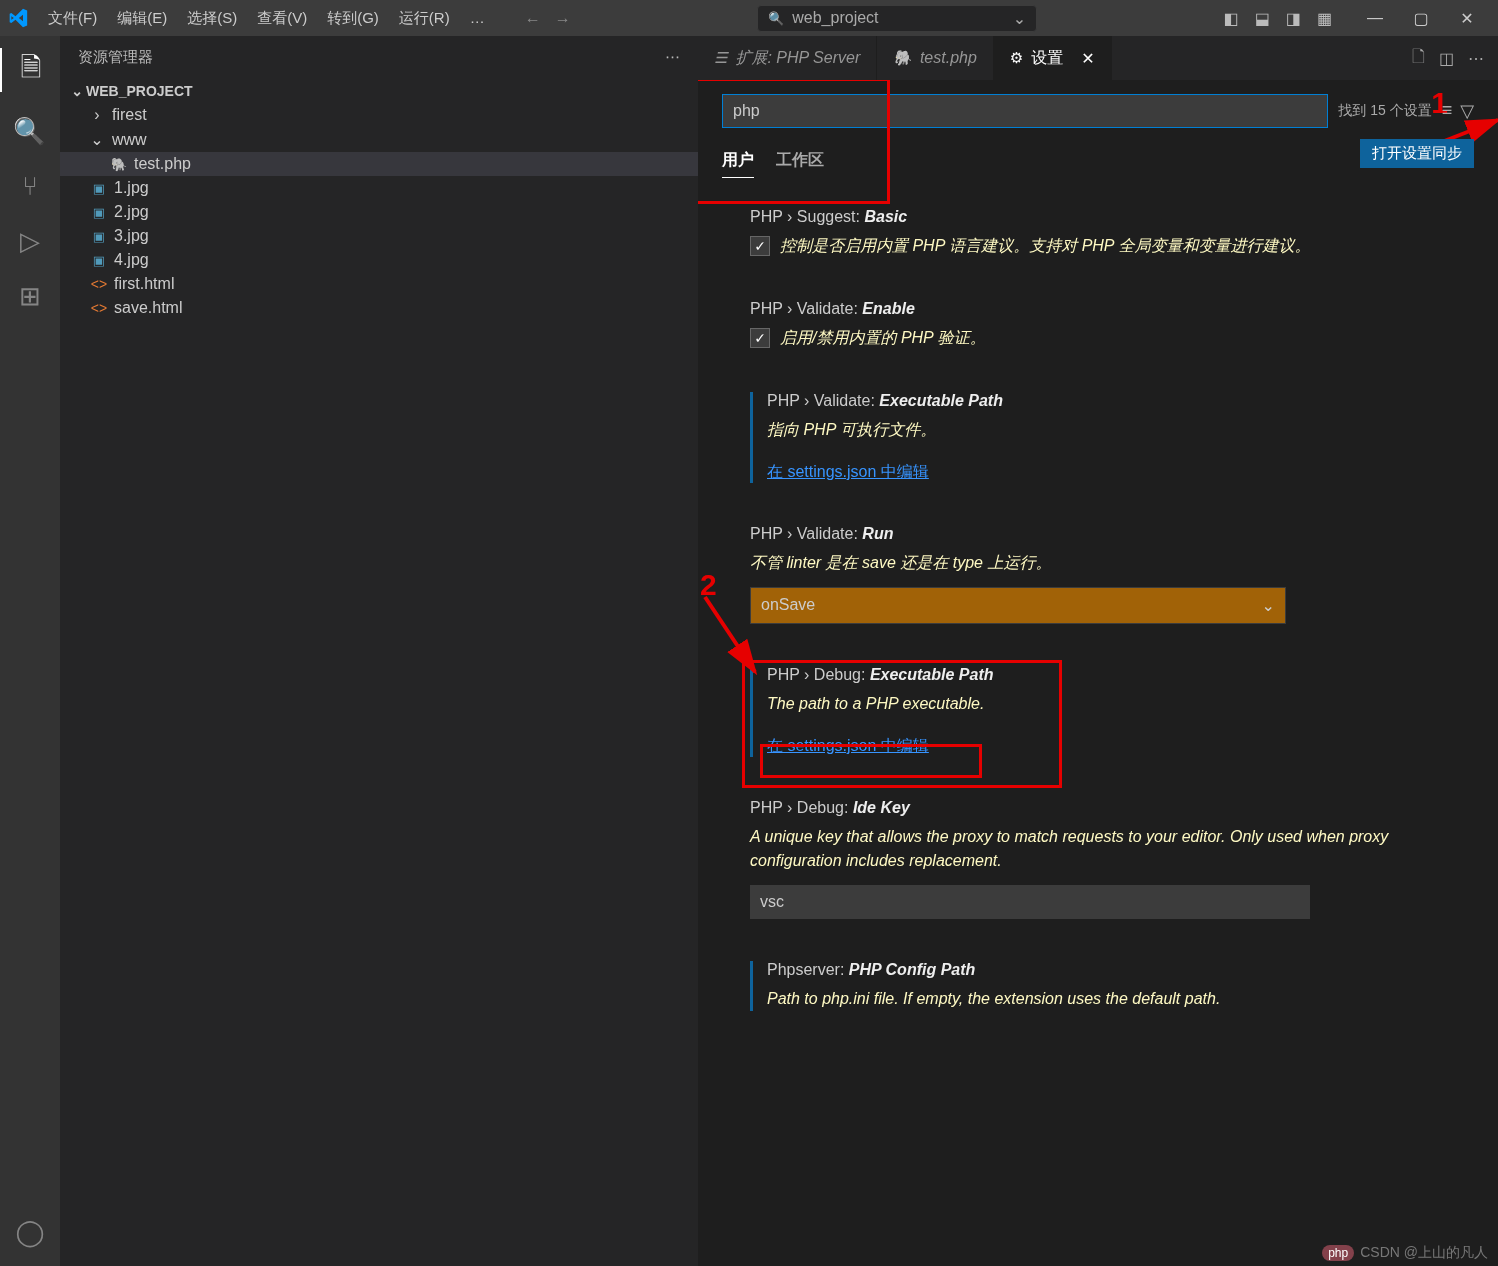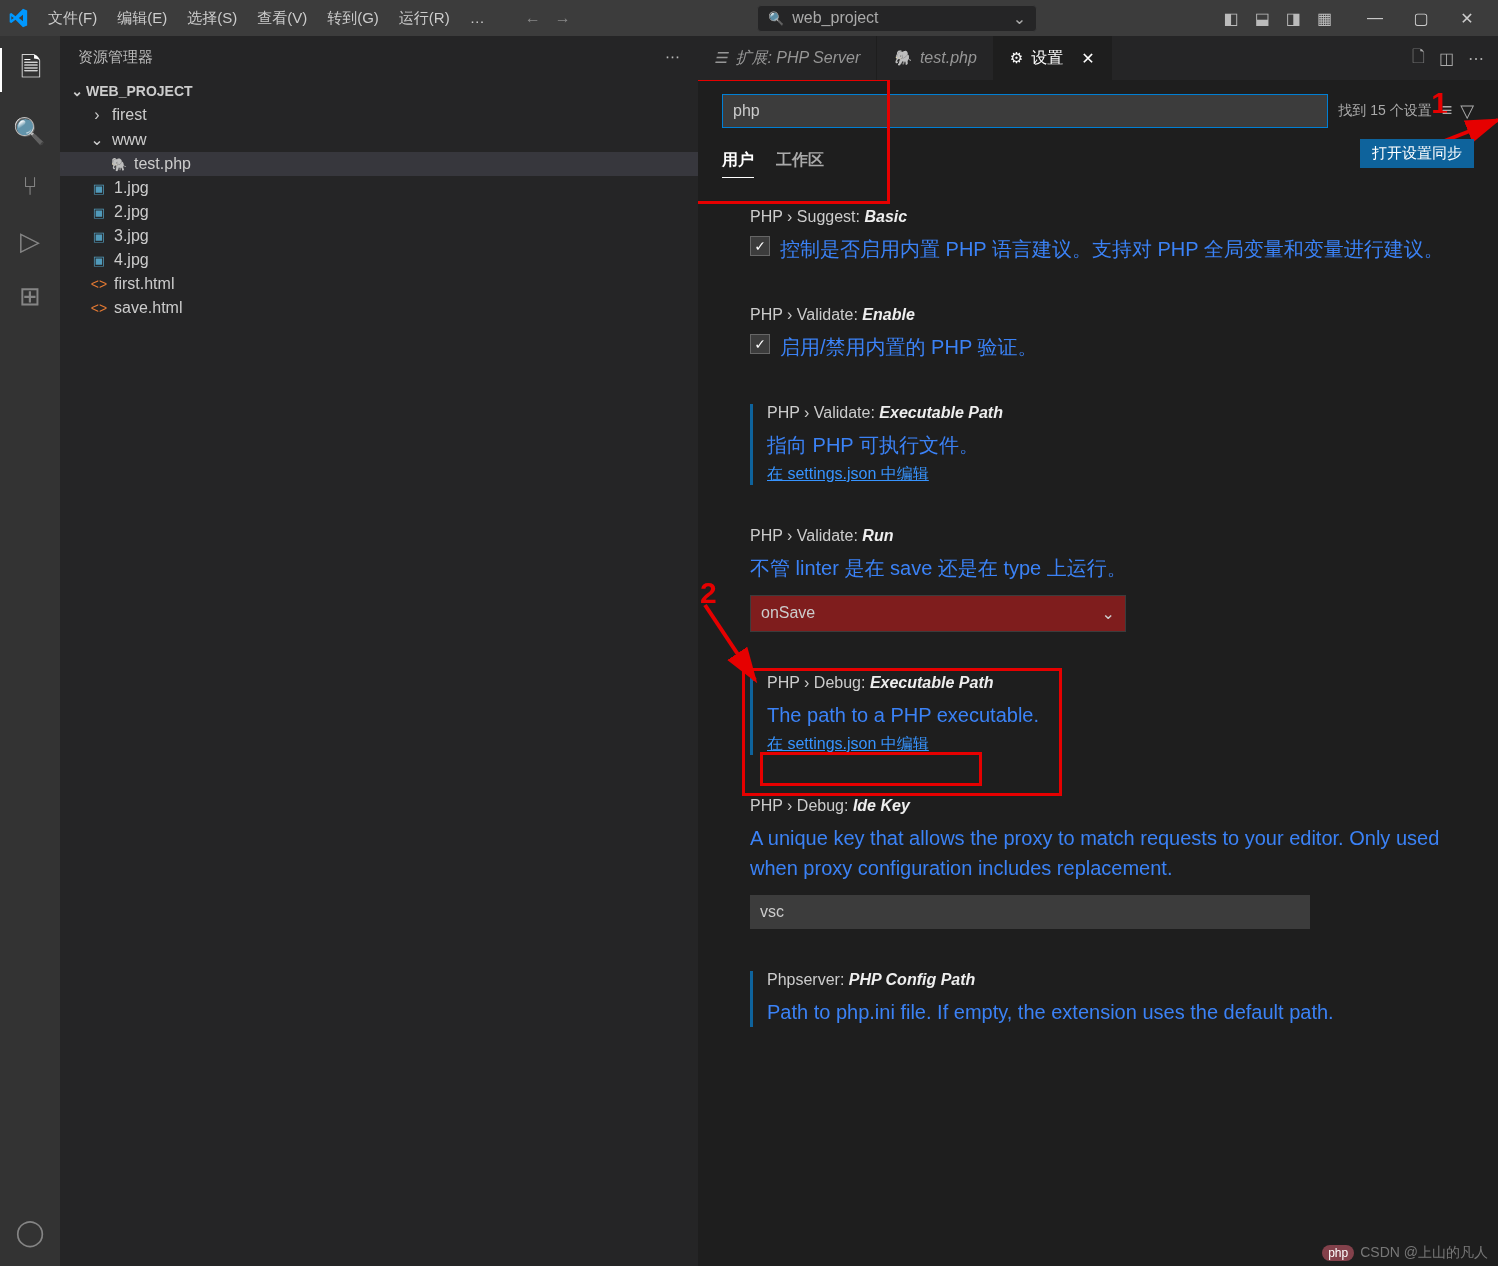--- a/index.html
+++ b/index.html
@@ -48,25 +48,25 @@
 .scope-tabs { display: flex; gap: 22px; margin-top: 16px; border-bottom: 0; }
 .scope-tab { padding: 6px 0; cursor: pointer; color: #aaa; font-weight: bold; }
 .scope-tab.active { color: #fff; border-bottom: 1px solid #fff; }
 .sync-btn { margin-left: auto; background: #0e639c; color: #fff; padding: 5px 12px; border: none; cursor: pointer; font-size: 15px; }
 .scope-row { display: flex; align-items: center; }
 .settings-list { margin-top: 30px; padding-left: 28px; }
 .setting { margin-bottom: 42px; padding-right: 20px; }
 .setting-title { font-size: 16px; margin-bottom: 8px; }
 .setting-title .cat { color: #ccc; }
 .setting-title .name { color: #eee; font-weight: 600; font-style: italic; }
-.setting-desc { color: #3b82f6; font-size: 20px; line-height: 1.5; }
+.setting-desc { color: #fef9c3; font-size: 16px; line-height: 1.5; font-style: italic; }
 .checkbox-row { display: flex; gap: 10px; align-items: flex-start; }
 .checkbox { width: 20px; height: 20px; border: 1px solid #666; background: #3c3c3c; display: flex; align-items: center; justify-content: center; flex-shrink: 0; color: #fff; font-size: 14px; margin-top: 2px; }
-.edit-link { color: #3794ff; text-decoration: underline; cursor: pointer; display: inline-block; margin-top: 4px; font-size: 16px; }
-.select { background: #7f1d1d; border: 1px solid #3c3c3c; color: #ccc; padding: 8px 10px; width: 376px; display: flex; justify-content: space-between; margin-top: 12px; cursor: pointer; }
+.edit-link { color: #3794ff; text-decoration: underline; cursor: pointer; display: inline-block; margin-top: 20px; font-size: 16px; }
+.select { background: #a16207; border: 1px solid #3c3c3c; color: #ccc; padding: 8px 10px; width: 536px; display: flex; justify-content: space-between; margin-top: 12px; cursor: pointer; }
 .text-input { background: #3c3c3c; border: none; color: #ccc; padding: 8px 10px; width: 560px; display: block; margin-top: 12px; font-size: 16px; }
 .mod-bar { border-left: 3px solid #0e639c; padding-left: 14px; }
 .red-box { border: 3px solid #e60000; position: absolute; pointer-events: none; }
 .anno { position: absolute; color: #e60000; font-size: 30px; font-weight: bold; pointer-events: none; }
 .watermark { position: absolute; bottom: 4px; right: 10px; color: #777; font-size: 14px; }
 .watermark .pill { background: rgba(232,100,120,0.5); color:#fff; padding:1px 6px; border-radius:8px; font-size:12px; margin-right:6px; }
 svg.arrow { position: absolute; pointer-events: none; }
 </style>
 </head>
 <body>

